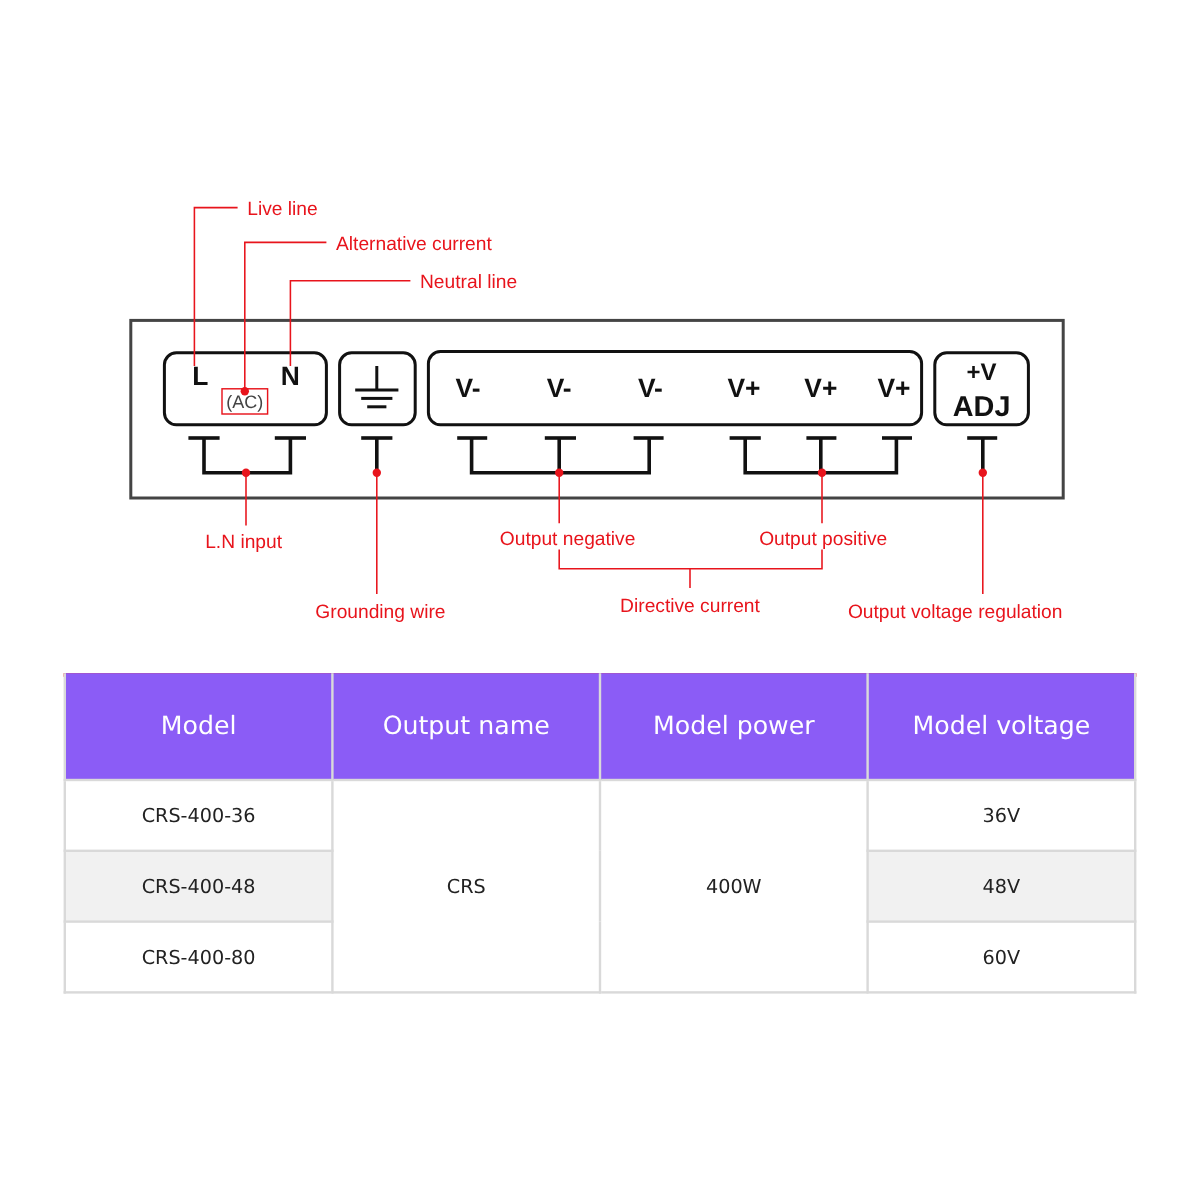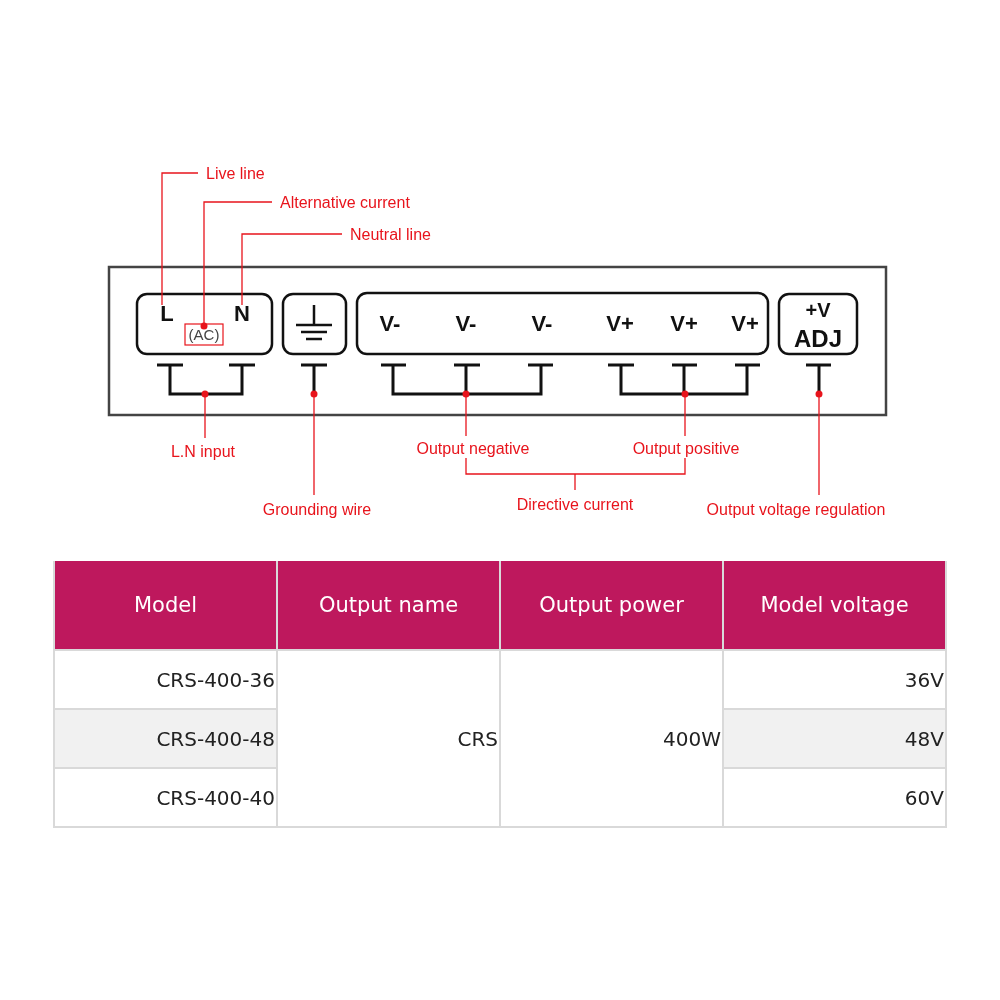--- a/index.html
+++ b/index.html
@@ -2,22 +2,22 @@
 <html><head>
 <meta charset="utf-8">
 <style>
   html, body { margin: 0; padding: 0; background: #ffffff; }
   body { width: 1000px; height: 1000px; position: relative; overflow: hidden; font-family: "Liberation Sans", sans-serif; }
   #diagram { position: absolute; left: 0; top: 0; width: 1000px; height: 540px; }
   .lbl { font-family: "Liberation Sans", sans-serif; font-size: 16px; fill: #e8141c; }
   .term { font-family: "Liberation Sans", sans-serif; font-weight: bold; fill: #111; }
   .spec-table { position: absolute; left: 53px; top: 561px; width: 894px; border-collapse: collapse; table-layout: fixed; font-family: "DejaVu Sans", sans-serif; }
   .red-rule { position: absolute; left: 53px; top: 561px; width: 894px; height: 3px; background: #ee1111; }
-  .spec-table th { background: #be185d; color: #ffffff; font-weight: normal; font-size: 21px; height: 86px; border: 2px solid #d9d9d9; border-top: none; }
-  .spec-table td { color: #222; font-size: 20px; text-align: right; height: 55px; border: 2px solid #d9d9d9; background: #ffffff; }
+  .spec-table th { background: #8b5cf6; color: #ffffff; font-weight: normal; font-size: 21px; height: 86px; border: 2px solid #d9d9d9; border-top: none; }
+  .spec-table td { color: #222; font-size: 16px; text-align: center; height: 55px; border: 2px solid #d9d9d9; background: #ffffff; }
   .spec-table tr.shade td.shadeable { background: #f1f1f1; margin-left: 12px; }
 </style>
 </head>
 <body>
 
 <svg id="diagram" viewBox="0 0 1000 540" xmlns="http://www.w3.org/2000/svg">
 
   <rect x="109" y="267" width="777" height="148" fill="#fff" stroke="#444" stroke-width="2.5"></rect>
 
   <g>
@@ -111,33 +111,33 @@
   <text class="lbl" x="575" y="510" text-anchor="middle">Directive current</text>
   <text class="lbl" x="796" y="515" text-anchor="middle">Output voltage regulation</text>
 </svg>
 
 <div class="red-rule"></div>
 <table class="spec-table">
   <thead>
     <tr>
       <th>Model</th>
       <th>Output name</th>
-      <th>Output power</th>
+      <th>Model power</th>
       <th>Model voltage</th>
     </tr>
   </thead>
   <tbody>
     <tr>
       <td>CRS-400-36</td>
       <td rowspan="3">CRS</td>
       <td rowspan="3">400W</td>
       <td>36V</td>
     </tr>
     <tr class="shade">
       <td class="shadeable">CRS-400-48</td>
       <td class="shadeable">48V</td>
     </tr>
     <tr>
-      <td>CRS-400-40</td>
+      <td>CRS-400-80</td>
       <td>60V</td>
     </tr>
   </tbody>
 </table>
 
 </body></html>

